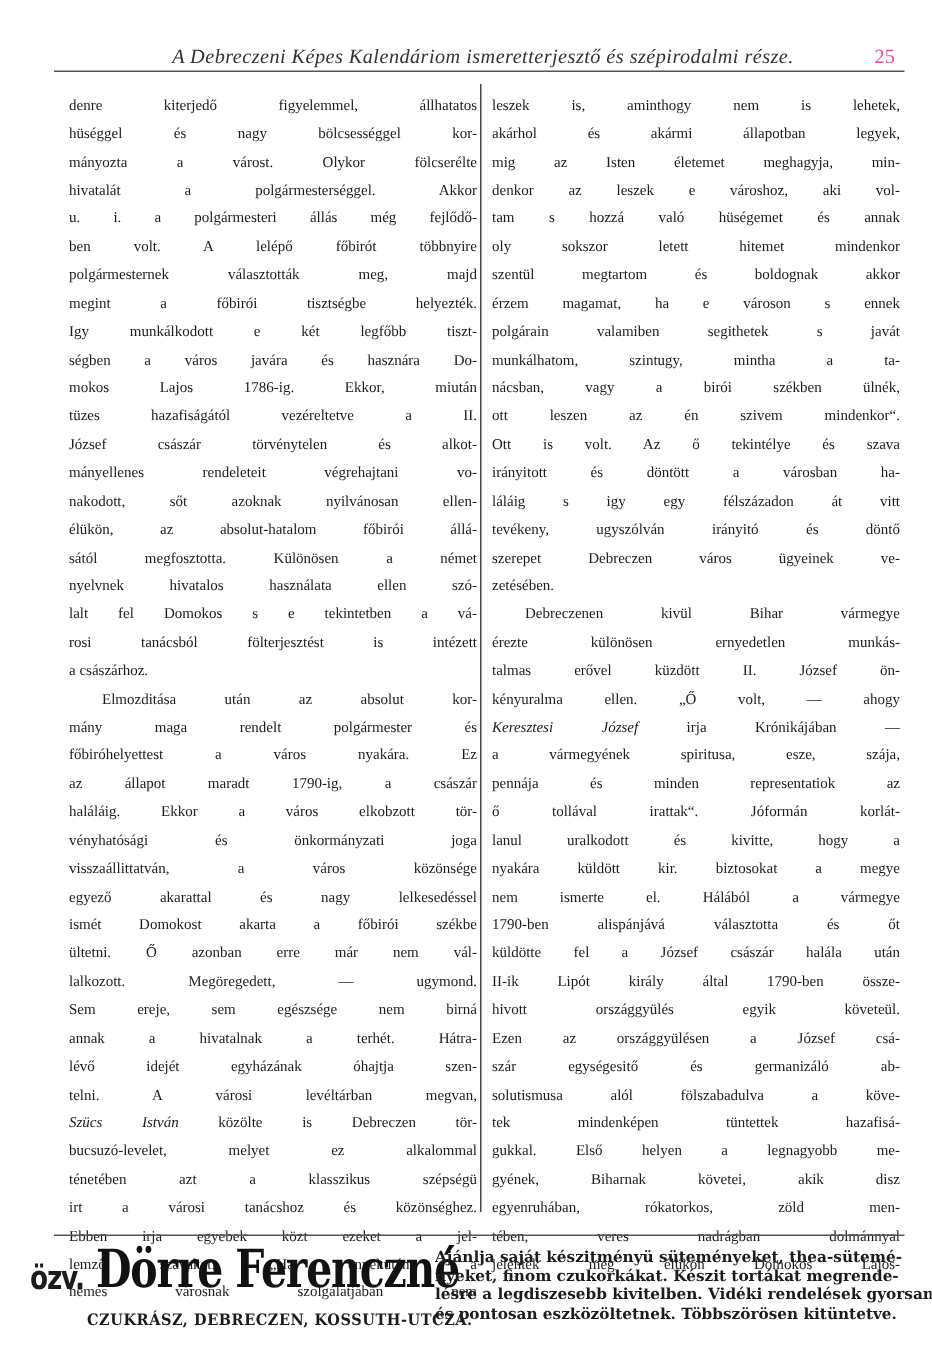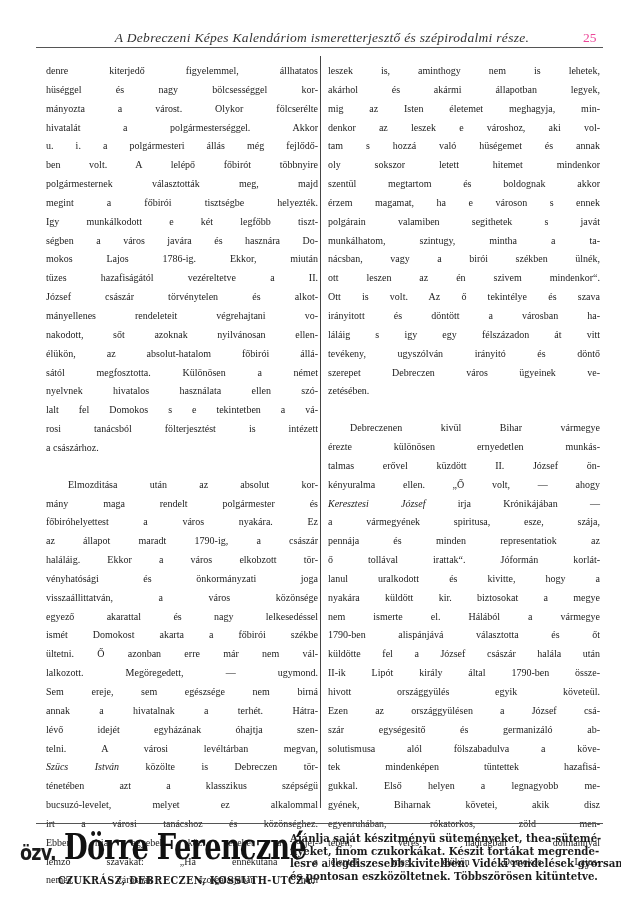--- a/index.html
+++ b/index.html
@@ -9,21 +9,21 @@
   .header .title { position:absolute; left:92px; top:0; width:460px; text-align:center;
          font-style:italic; font-size:13.5px; letter-spacing:0.3px; color:#333; }
   .header .pageno { position:absolute; left:583px; top:0; font-size:13.5px; color:#ec4899; }
   .rule-top { position:absolute; left:36px; top:47px; width:567px; height:1px; background:#555; }
   .col-divider { position:absolute; left:320px; top:56px; width:1px; height:752px; background:#444; }
   .col { position:absolute; top:62px; width:272px; font-size:10px; line-height:18.85px; }
   .col.left { left:46px; }
   .col.right { left:328px; }
   .col .line { display:block; white-space:nowrap; text-align:justify; text-align-last:justify; height:18.85px; }
   .col .line.last { text-align-last:left; }
-  .col .line.indent { padding-left:22px;margin-top:18px; }
+  .col .line.indent { padding-left:22px; }
   .col i { font-style:italic; }
   .rule-bottom { position:absolute; left:36px; top:823px; width:567px; height:1px; background:#555; }
   .ad { position:absolute; left:0; top:826px; width:521px; height:74px; }
   .ad .ozv { position:absolute; left:20px; top:14px; font-family:"DejaVu Sans",sans-serif;
          font-weight:bold; font-size:22px; letter-spacing:-1px; transform:scaleX(0.8); transform-origin:left; }
   .ad .name { position:absolute; left:64px; top:0px; font-family:"DejaVu Serif",serif; font-weight:bold;
          font-size:35px; letter-spacing:-1px; transform:scaleX(0.78); transform-origin:left; color:#111; white-space:nowrap; }
   .ad .addr { position:absolute; left:58px; top:48px; font-family:"DejaVu Serif",serif; font-weight:bold;
          font-size:10.5px; letter-spacing:0.4px; white-space:nowrap; transform:scaleX(0.92); transform-origin:left; }
   .ad .blurb { position:absolute; left:290px; top:6px; width:310px; font-family:"DejaVu Serif",serif;
@@ -70,22 +70,22 @@
     <span class="line">visszaállittatván, a város közönsége</span>
     <span class="line">egyező akarattal és nagy lelkesedéssel</span>
     <span class="line">ismét Domokost akarta a főbirói székbe</span>
     <span class="line">ültetni. Ő azonban erre már nem vál-</span>
     <span class="line">lalkozott. Megöregedett, — ugymond.</span>
     <span class="line">Sem ereje, sem egészsége nem birná</span>
     <span class="line">annak a hivatalnak a terhét. Hátra-</span>
     <span class="line">lévő idejét egyházának óhajtja szen-</span>
     <span class="line">telni. A városi levéltárban megvan,</span>
     <span class="line"><i>Szücs István</i> közölte is Debreczen tör-</span>
+    <span class="line">bucsuzó-levelet, melyet ez alkalommal</span>
     <span class="line">ténetében azt a klasszikus szépségü</span>
-    <span class="line">bucsuzó-levelet, melyet ez alkalommal</span>
     <span class="line">irt a városi tanácshoz és közönséghez.</span>
     <span class="line">Ebben irja egyebek közt ezeket a jel-</span>
     <span class="line">lemző szavakat: „Ha ennekutána a</span>
     <span class="line">nemes városnak szolgálatjában nem</span>
   </div>
 <div class="col-divider"></div>
 <div class="col right" id="col-right">
     <span class="line">leszek is, aminthogy nem is lehetek,</span>
     <span class="line">akárhol és akármi állapotban legyek,</span>
     <span class="line">mig az Isten életemet meghagyja, min-</span>

